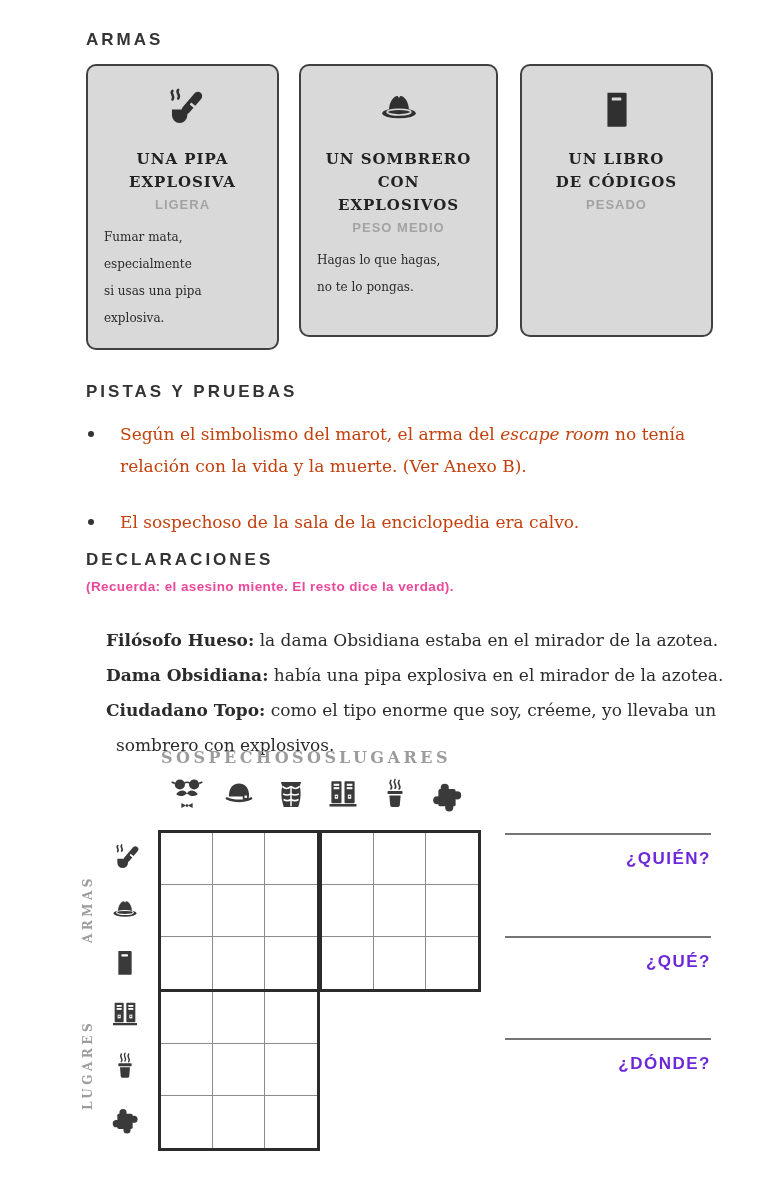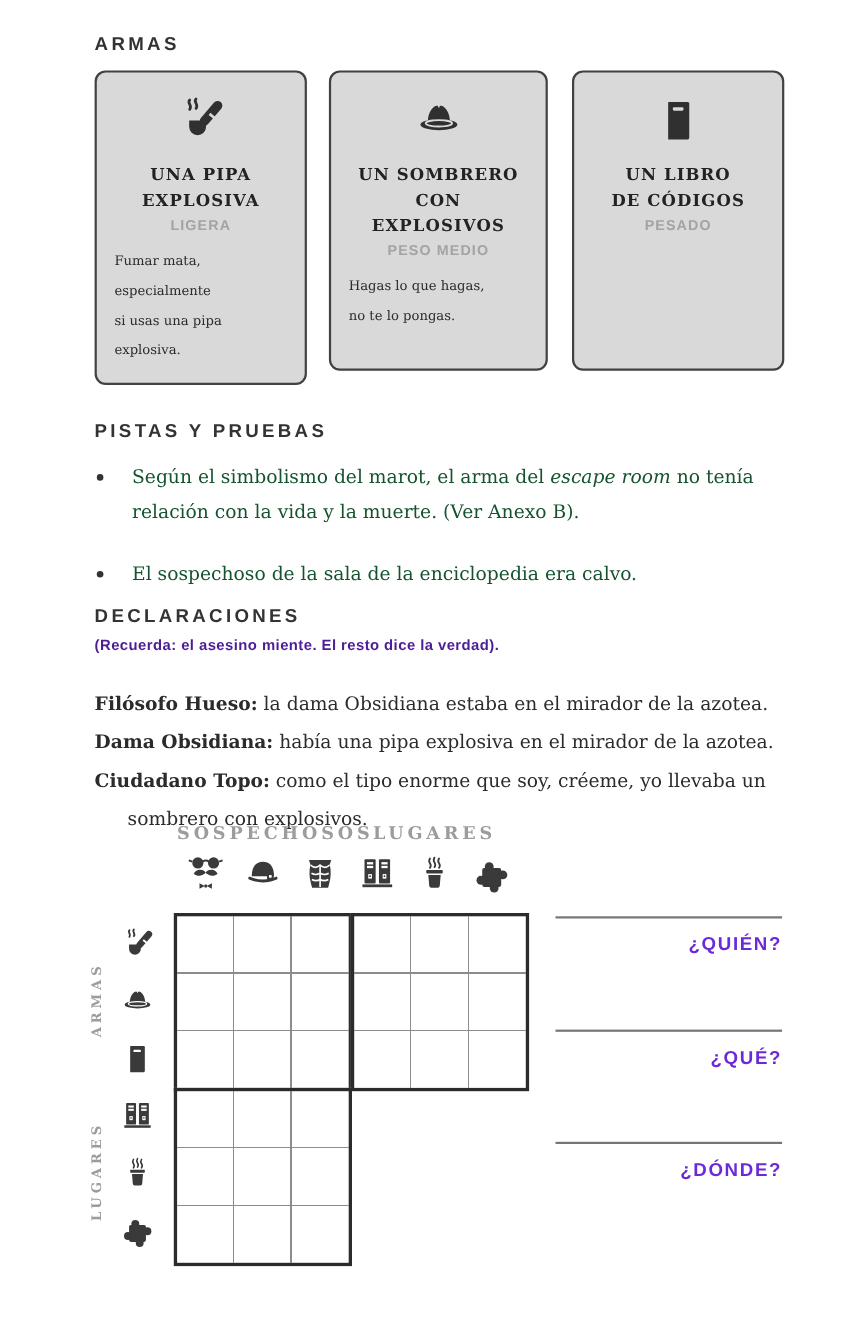--- a/index.html
+++ b/index.html
@@ -37,35 +37,35 @@
     font-family: "DejaVu Serif", serif; font-size: 12px; line-height: 27px;
     color: #2b2b2b; white-space: pre-line; margin-top: 12px; padding: 0 2px;
   }
 
   
   .bullets { left: 86px; top: 418px; width: 630px; }
   .bullet-item { display: flex; margin-bottom: 24px; }
   .dot { flex: none; width: 6px; height: 6px; border-radius: 50%; background: #333; margin: 13px 0 0 2px; }
   .bullet-text {
     margin-left: 26px; font-family: "DejaVu Serif", serif; font-size: 17px;
-    line-height: 32px; color: #14532d; white-space: pre-line;
+    line-height: 32px; color: #c2410c; white-space: pre-line;
   }
   .bullet-text em { font-style: italic; }
 
   
   .note {
     font-family: "Liberation Sans", sans-serif; font-weight: bold;
-    font-size: 13.5px; letter-spacing: 0.4px; color: #4c1d95;
+    font-size: 13.5px; letter-spacing: 0.4px; color: #ec4899;
   }
   .decls { left: 86px; top: 623px; width: 650px; }
   .decl {
     font-family: "DejaVu Serif", serif; font-size: 17px; line-height: 35px; color: #2b2b2b;
     padding-left: 30px; text-indent: -30px; white-space: pre-line;
   }
-  .decl strong { font-weight: bold; }
+  .decl strong { font-weight: bold; margin-left: 20px; }
 
   
   #grid-section { left: 0; top: 745px; width: 780px; height: 455px; }
   .grid-group-label {
     position: absolute; top: 3px; text-align: center;
     font-family: "DejaVu Serif", serif; font-weight: bold;
     font-size: 16px; letter-spacing: 3.5px; color: #9c9c9c;
   }
   .vlabel {
     position: absolute; width: 160px; text-align: center;

